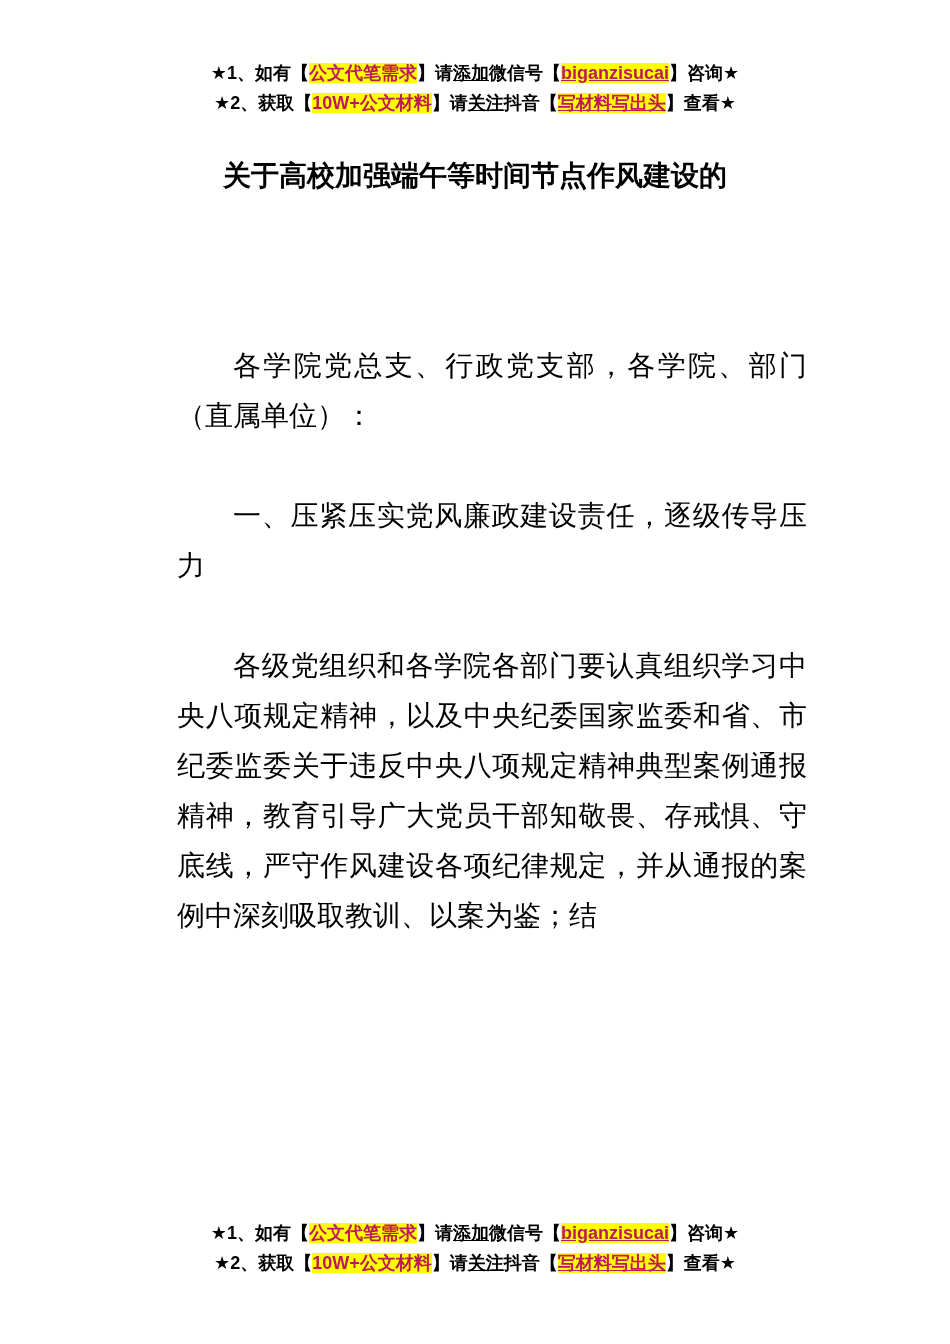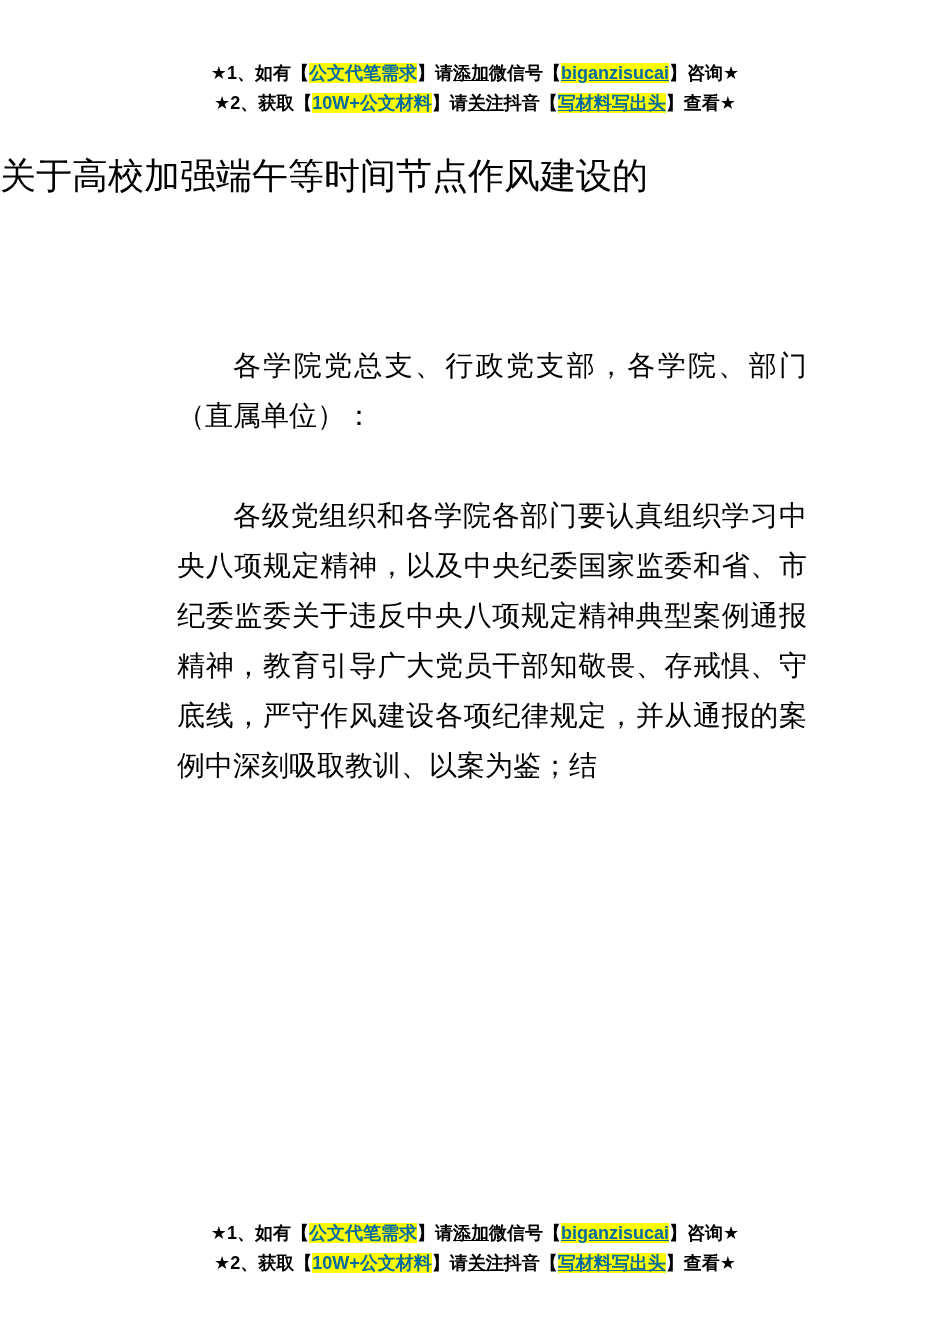--- a/index.html
+++ b/index.html
@@ -22,28 +22,29 @@
     white-space: nowrap;
   }
   .promo-header { padding-top: 58px; }
   .promo-footer {
     position: absolute;
     left: 0;
     right: 0;
     top: 1218px;
   }
   .hl {
-    color: #0369a1;
+    color: #be185d;
     background: #FFFF00;
   }
   .u { text-decoration: underline; }
   
   .doc-title {
-    font-weight: 400;
-    font-size: 36px;
+    text-align: center;
+    font-weight: 700;
+    font-size: 28px;
     line-height: 116px;
     letter-spacing: 0px;
   }
   
   .doc-body {
     margin-top: 107px;
     padding: 0 143px;
     font-size: 28px;
     line-height: 50px;
     text-align: justify;
@@ -67,20 +68,21 @@
       <span>★2、获取【</span><span class="hl">10W+公文材料</span><span>】请</span><span class="u">关注</span><span>抖音【</span><span class="hl u">写材料写出头</span><span>】查看★</span>
     </div>
   </div>
 
   <div class="doc-title">
     <div>关于高校加强端午等时间节点作风建设的</div>
   </div>
 
   <div class="doc-body">
     <p>各学院党总支、行政党支部，各学院、部门（直属单位）：</p>
+    <p>一、压紧压实党风廉政建设责任，逐级传导压力</p>
     <p>各级党组织和各学院各部门要认真组织学习中央八项规定精神，以及中央纪委国家监委和省、市纪委监委关于违反中央八项规定精神典型案例通报精神，教育引导广大党员干部知敬畏、存戒惧、守底线，严守作风建设各项纪律规定，并从通报的案例中深刻吸取教训、以案为鉴；结</p>
   </div>
 
   <div class="promo promo-footer">
     <div class="promo-line">
       <span>★1、如有【</span><span class="hl">公文代笔需求</span><span>】请</span><span class="u">添加</span><span>微信号【</span><span class="hl u">biganzisucai</span><span>】咨询★</span>
     </div>
     <div class="promo-line">
       <span>★2、获取【</span><span class="hl">10W+公文材料</span><span>】请</span><span class="u">关注</span><span>抖音【</span><span class="hl u">写材料写出头</span><span>】查看★</span>
     </div>

